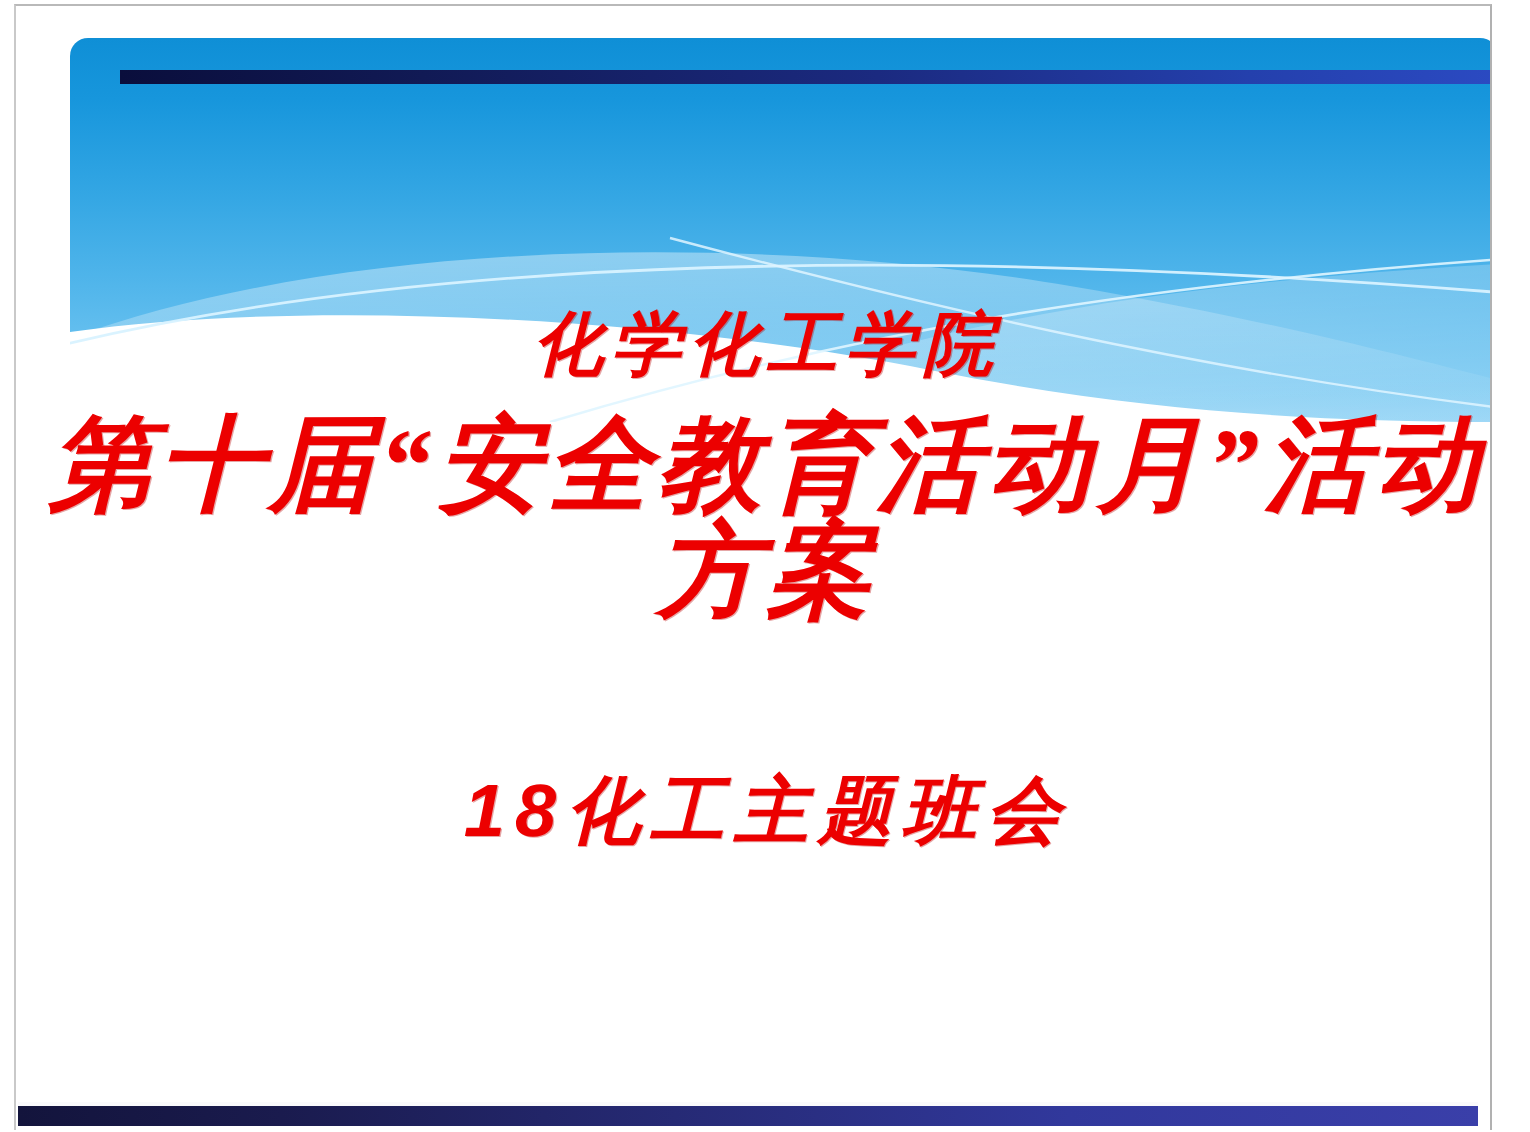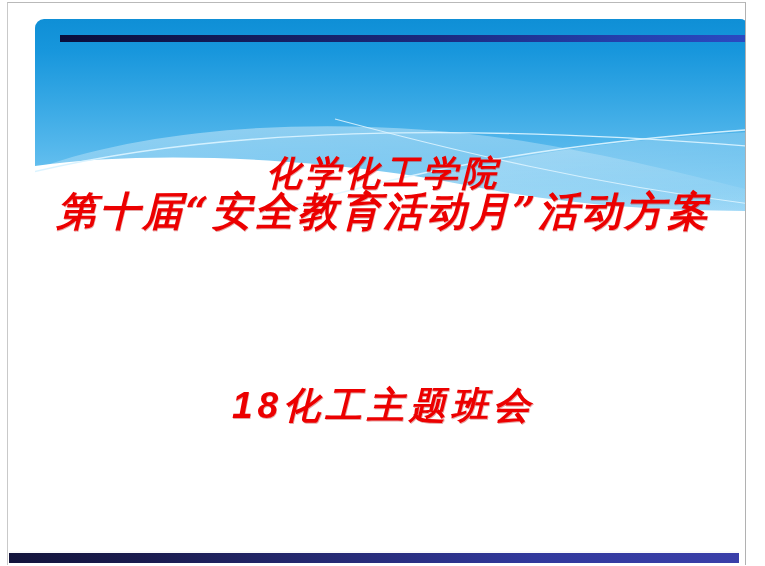--- a/index.html
+++ b/index.html
@@ -75,24 +75,25 @@
     line-height: 1.02;
     text-shadow: 0.6px 0.6px 0 rgba(180,0,0,0.35);
     pointer-events: none;
   }
   #title-line-1 {
     font-size: 35px;
     letter-spacing: 4px;
     display: block;
   }
   #title-line-2 {
-    font-size: 40px;
+    font-size: 52px;
     letter-spacing: 3px;
     display: block;
-    margin-top: 0;
+    margin-top: 16px;
+    font-family: Liberation Serif, serif;
   }
 
   
   #subtitle-block {
     position: absolute;
     left: 0;
     top: 378px;
     width: 751px;
     text-align: center;
     color: #ec0000;

